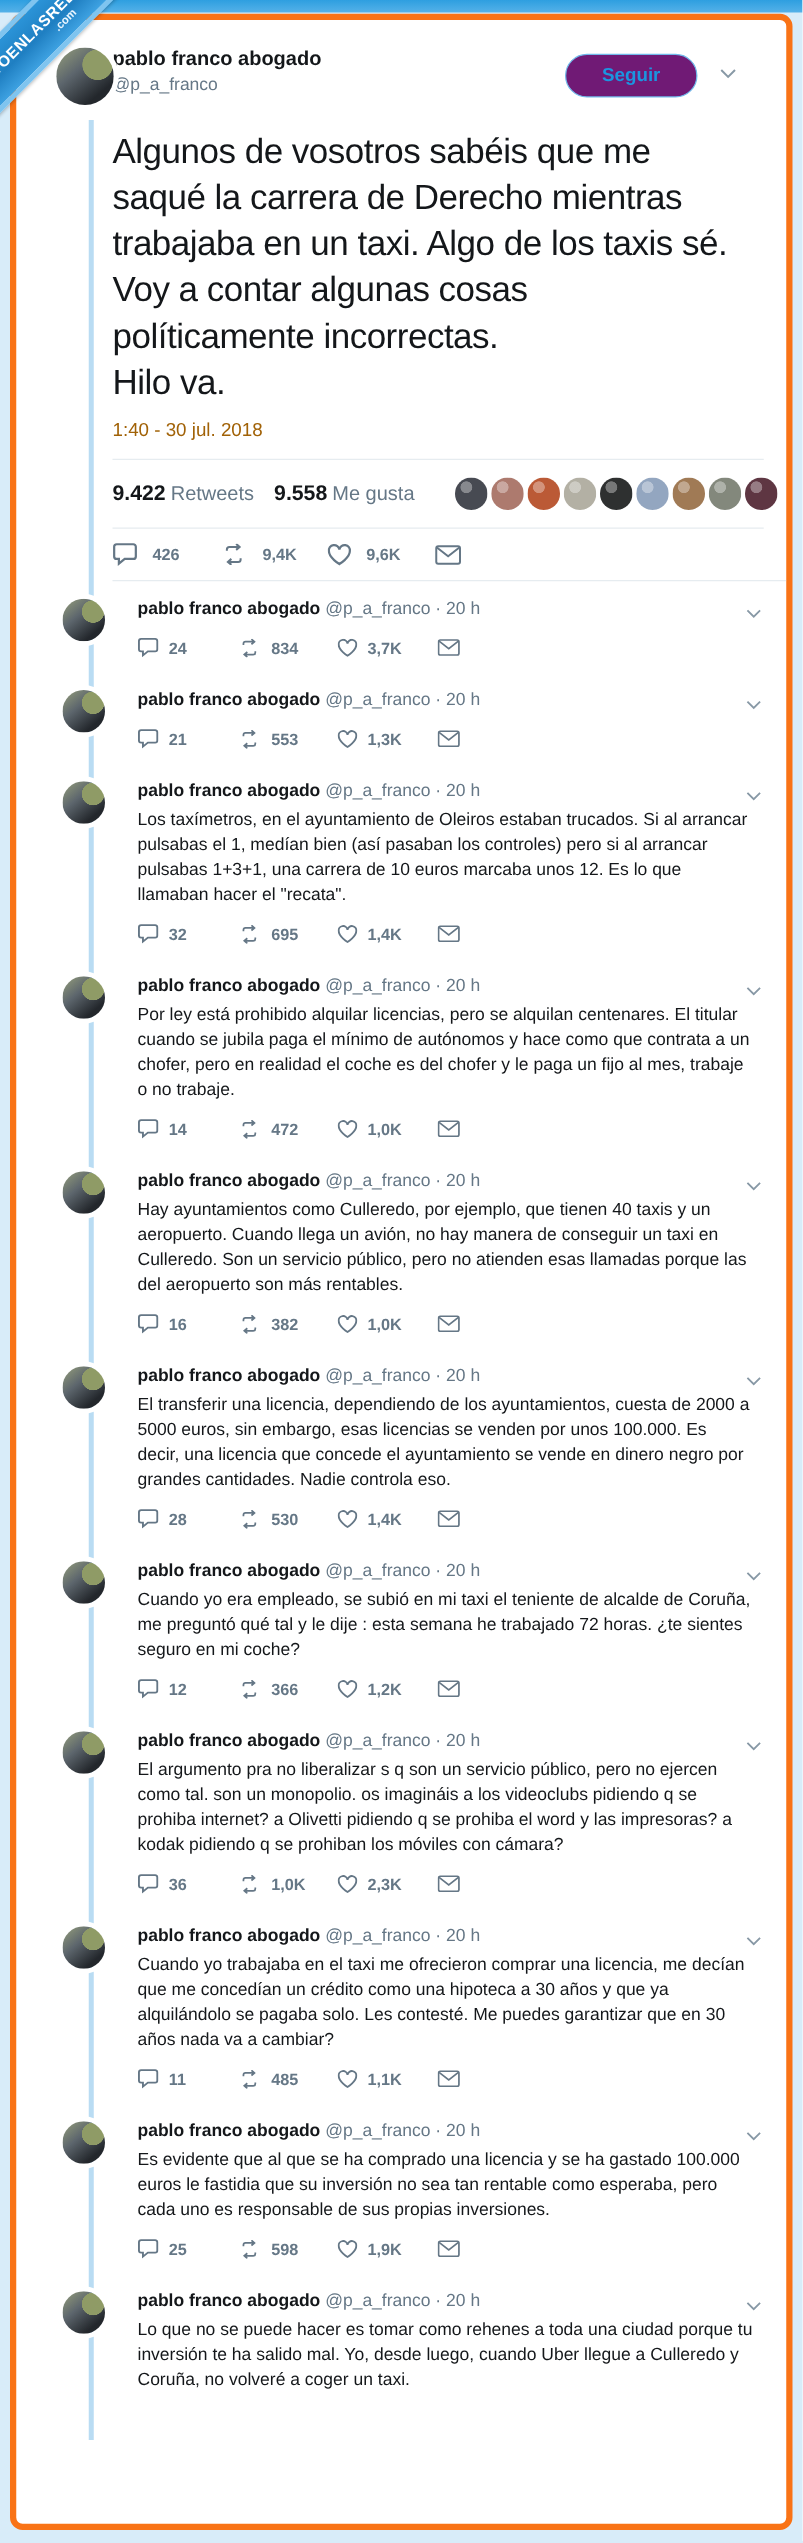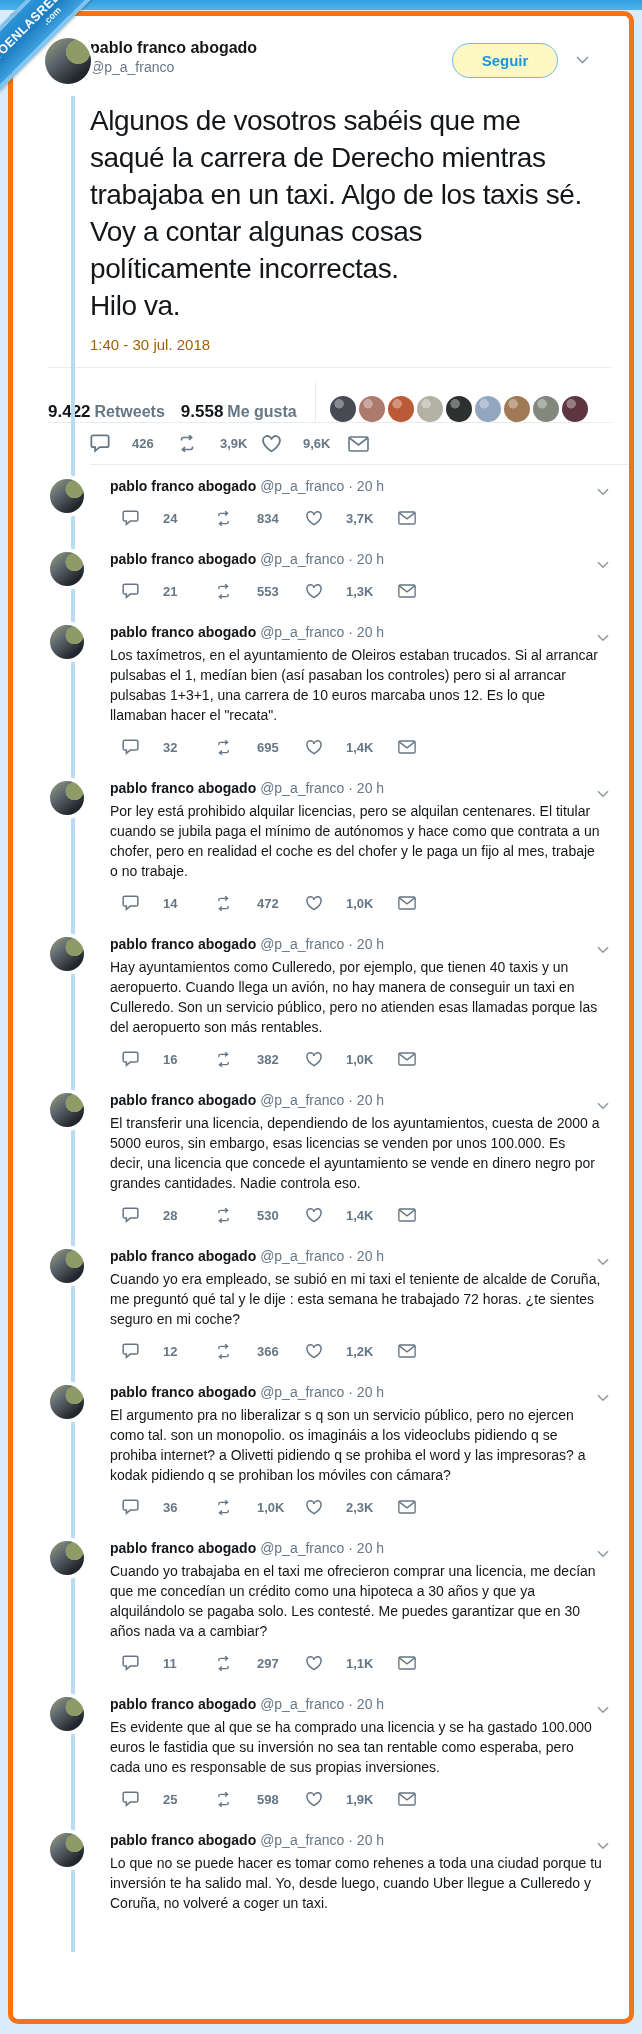--- a/index.html
+++ b/index.html
@@ -46,56 +46,56 @@
   
   .main-tweet { position:relative; padding:22px 40px 0 77px; }
   .main-avatar { left:32px; top:22px; width:46px; height:46px; }
   .mt-head { display:flex; align-items:flex-start; min-height:48px; }
   .mt-names { display:flex; flex-direction:column; }
   .name { font-weight:bold; font-size:16px; color:#14171a; line-height:20px; }
   .handle { font-size:14px; color:#657786; line-height:19px; }
   .follow-btn {
     margin-left:auto; margin-right:18px; margin-top:5px;
     width:106px; height:35px; border:1px solid #71b9ea; border-radius:18px;
-    background:#fef9c3; color:#1b95e0; font-weight:bold; font-size:15px;
+    background:#701a75; color:#1b95e0; font-weight:bold; font-size:15px;
     font-family:"Liberation Sans",sans-serif; cursor:pointer;
   }
   .chev { color:#8899a6; margin-top:12px; flex:0 0 auto; }
   .mt-text {
     margin-top:16px; font-size:28px; line-height:37px; color:#14171a;
     letter-spacing:-0.4px; white-space:pre-line; width:500px;
   }
   .mt-time { margin-top:12px; font-size:15px; color:#a16207; padding-bottom:14px; }
   .stats-row {
-    margin-left:35px; margin-right:18px;
+    margin-left:77px; margin-right:18px;
     border-top:1px solid #e6ecf0; border-bottom:1px solid #e6ecf0;
-    display:flex; align-items:flex-end; height:56px;font-weight:bold;
+    display:flex; align-items:center; height:56px;
   }
   .stat { font-size:16px; color:#657786; margin-right:16px; white-space:nowrap; }
   .stat b { color:#14171a; font-size:17px; margin-right:4px; }
   .stats-sep { width:1px; height:40px; background:#e6ecf0; margin:0 14px 0 2px; }
   .likers { display:flex; align-items:center; gap:3px; }
   .liker { width:26px; height:26px; border-radius:50%; flex:0 0 auto; }
   .actions { display:flex; align-items:center; height:42px; }
   .main-tweet-actions { margin-left:77px; }
-  .act { display:flex; align-items:center; gap:22px; min-width:86px; cursor:pointer; }
+  .act { display:flex; align-items:center; gap:12px; min-width:86px; cursor:pointer; }
   .act svg { stroke:#657786; fill:none; stroke-width:1.6; }
   .cnt { font-size:13px; font-weight:bold; color:#657786; }
   .main-divider { border-bottom:1px solid #e6ecf0; }
 
   
   .reply { position:relative; padding:12px 54px 4px 97px; }
   .r-avatar { left:37px; top:14px; width:34px; height:34px; }
   .r-head { font-size:14px; line-height:19px; padding-right:26px; }
   .r-name { font-weight:bold; color:#14171a; }
   .r-handle, .r-time { color:#657786; }
   .r-chev { position:absolute; right:20px; top:17px; color:#8899a6; }
   .r-text { margin-top:3px; font-size:14px; line-height:20px; color:#14171a; width:492px; }
   .r-actions { margin-top:6px; height:32px; }
-  .r-actions .act { min-width:80px; gap:24px;margin-left:12px; }
+  .r-actions .act { min-width:80px; gap:8px; }
 </style>
 </head>
 <body>
 
 <div class="topbar"></div>
 
 <div class="card">
   <div class="thread-line"></div>
 
   <section class="main-tweet">
@@ -138,21 +138,21 @@
     <span class="act">
       <svg width="20" height="19" viewBox="0 0 18 17">
           <path d="M3,1.2 h12 a1.8,1.8 0 0 1 1.8,1.8 v7 a1.8,1.8 0 0 1 -1.8,1.8 h-6.2 l-4.2,3.4 v-3.4 h-1.6 a1.8,1.8 0 0 1 -1.8,-1.8 v-7 a1.8,1.8 0 0 1 1.8,-1.8 z"></path>
         </svg>
       <span class="cnt">426</span>
     </span>
     <span class="act">
       <svg width="22" height="17" viewBox="0 0 22 17">
           <path d="M5.5,5.5 v-1 a2,2 0 0 1 2,-2 h8 m-2.6,-2.4 l2.8,2.4 -2.8,2.4 M16.5,11.5 v1 a2,2 0 0 1 -2,2 h-8 m2.6,2.4 l-2.8,-2.4 2.8,-2.4"></path>
         </svg>
-      <span class="cnt">3,9K</span>
+      <span class="cnt">9,4K</span>
     </span>
     <span class="act">
       <svg width="19" height="18" viewBox="0 0 17 16">
           <path d="M8.5,14.5 C8.5,14.5 1,10 1,5.2 a3.6,3.6 0 0 1 7.5,-1.1 3.6,3.6 0 0 1 7.5,1.1 c0,4.8 -7.5,9.3 -7.5,9.3 z"></path>
         </svg>
       <span class="cnt">9,6K</span>
     </span>
     <span class="act">
       <svg width="21" height="16" viewBox="0 0 21 16">
           <rect x="1" y="1" width="19" height="14" rx="1.6"></rect>
@@ -505,21 +505,21 @@
       <span class="act">
         <svg width="17" height="16" viewBox="0 0 18 17">
               <path d="M3,1.2 h12 a1.8,1.8 0 0 1 1.8,1.8 v7 a1.8,1.8 0 0 1 -1.8,1.8 h-6.2 l-4.2,3.4 v-3.4 h-1.6 a1.8,1.8 0 0 1 -1.8,-1.8 v-7 a1.8,1.8 0 0 1 1.8,-1.8 z"></path>
             </svg>
         <span class="cnt">11</span>
       </span>
       <span class="act">
         <svg width="19" height="15" viewBox="0 0 22 17">
               <path d="M5.5,5.5 v-1 a2,2 0 0 1 2,-2 h8 m-2.6,-2.4 l2.8,2.4 -2.8,2.4 M16.5,11.5 v1 a2,2 0 0 1 -2,2 h-8 m2.6,2.4 l-2.8,-2.4 2.8,-2.4"></path>
             </svg>
-        <span class="cnt">297</span>
+        <span class="cnt">485</span>
       </span>
       <span class="act">
         <svg width="16" height="15" viewBox="0 0 17 16">
               <path d="M8.5,14.5 C8.5,14.5 1,10 1,5.2 a3.6,3.6 0 0 1 7.5,-1.1 3.6,3.6 0 0 1 7.5,1.1 c0,4.8 -7.5,9.3 -7.5,9.3 z"></path>
             </svg>
         <span class="cnt">1,1K</span>
       </span>
       <span class="act">
         <svg width="18" height="14" viewBox="0 0 21 16">
               <rect x="1" y="1" width="19" height="14" rx="1.6"></rect>

